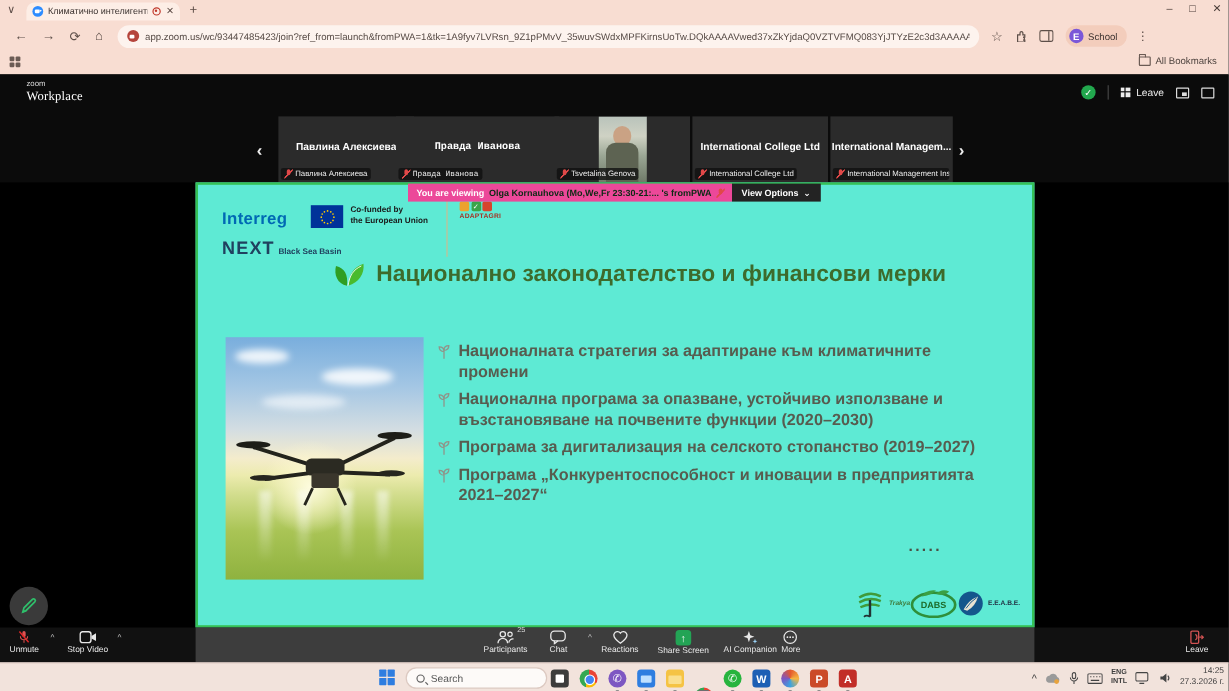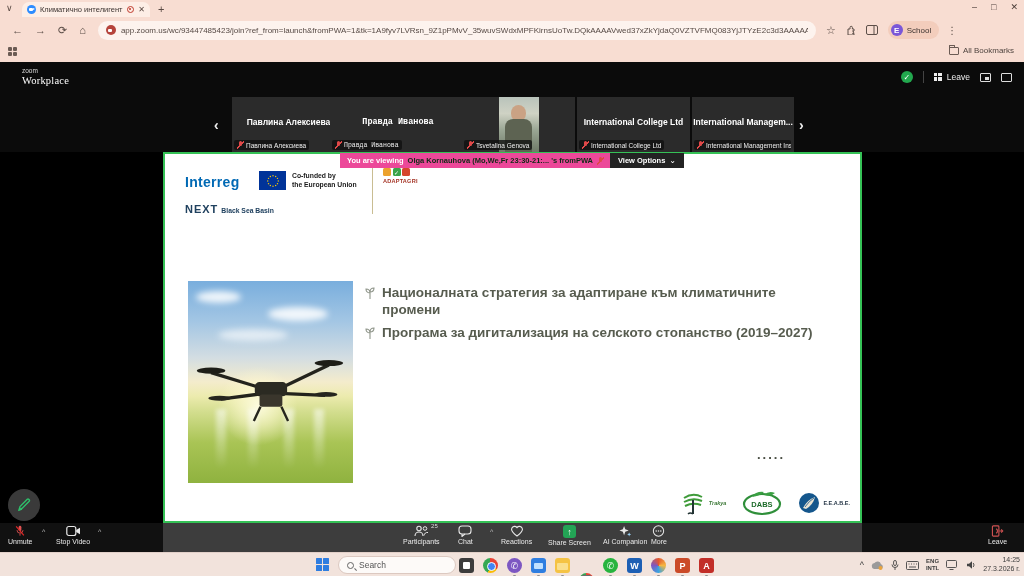--- a/index.html
+++ b/index.html
@@ -64,34 +64,34 @@
   .chip { position:absolute; left:2px; bottom:2px; background:rgba(15,15,15,.78); border-radius:2px; padding:1px 3px; display:flex; align-items:center; gap:3px; color:#eee; font-size:6.5px; white-space:nowrap; max-width:95%; overflow:hidden; }
   .mic-muted { width:6px; height:8px; position:relative; flex:0 0 auto; }
   .mic-muted::before { content:""; position:absolute; left:2px; top:0; width:2.5px; height:5px; background:#e04848; border-radius:1.5px; }
   .mic-muted::after { content:""; position:absolute; left:0; top:0; width:7px; height:8px; background:linear-gradient(135deg,transparent 44%,#e04848 46%,#e04848 56%,transparent 58%); }
   #video-photo { position:absolute; left:50%; top:0; transform:translateX(-50%); width:40px; height:55px; background:linear-gradient(180deg,#b9c3bb 0%,#cfd2c4 30%,#9aa694 60%,#6f7a68 100%); }
   #video-photo .head { position:absolute; left:12px; top:8px; width:15px; height:16px; border-radius:50% 50% 45% 45%; background:#caa284; }
   #video-photo .body { position:absolute; left:6px; top:22px; width:27px; height:33px; border-radius:8px 8px 0 0; background:#5d6352; }
 
   
   #stage { left:0; top:90px; width:1024px; height:371px; background:#000; }
-  #slide { position:absolute; left:163px; top:0px; width:699px; height:371px; background:#ffffff; border:2px solid #35c156; }
+  #slide { position:absolute; left:163px; top:0px; width:699px; height:371px; background:#5eead4; border:2px solid #35c156; }
   #banner { position:absolute; left:340px; top:1px; height:15px; display:flex; }
   #banner-green { background:#ec4899; display:flex; align-items:center; gap:4px; padding:0 7px; }
   #banner-green .b1 { color:#fff; font-size:7.5px; font-weight:bold; }
   #banner-green .b2 { color:#0c2b14; font-size:7.5px; font-weight:bold; white-space:nowrap; }
   #view-options { background:#232323; color:#fff; font-size:7.5px; font-weight:bold; display:flex; align-items:center; gap:4px; padding:0 8px; }
 
   
   #interreg-word { left:20px; top:20px; font-size:14px; font-weight:bold; color:#0069b4; letter-spacing:.3px; }
   #eu-flag { left:94px; top:17px; width:27px; height:19px; background:#003399; display:flex; align-items:center; justify-content:center; }
   #eu-flag svg { width:14px; height:14px; }
   #eu-text { left:127px; top:18px; font-size:6.8px; font-weight:bold; color:#1a1a1a; line-height:1.3; }
   #next-line { left:20px; top:45px; }
-  #next-word { font-size:11px; font-weight:bold; color:#20415f; letter-spacing:1px; }
+  #next-word { font-size:15px; font-weight:bold; color:#20415f; letter-spacing:1px; }
   #bsb-word { font-size:6.8px; font-weight:bold; color:#20415f; margin-left:3px; }
   #hdr-div { left:207px; top:10px; width:1px; height:50px; background:#c9bd92; }
   #adaptagri { left:218px; top:14px; width:40px; text-align:left; }
   #adaptagri .sq { display:flex; gap:1.5px; }
   #adaptagri .sq i { width:8px; height:8px; border-radius:1.5px; display:flex; align-items:center; justify-content:center; color:#fff; font-size:6px; font-style:normal; }
   #adaptagri .s1 { background:#eca22d; } #adaptagri .s2 { background:#3ba449; } #adaptagri .s3 { background:#d6452c; }
   #adaptagri .nm { font-size:5.6px; font-weight:bold; color:#a53426; margin-top:1.5px; letter-spacing:.2px; }
 
   #slide-title-row { left:60px; right:20px; top:64px; display:flex; align-items:center; justify-content:center; gap:9px; }
   #title-leaf { width:28px; height:22px; flex:0 0 auto; }
@@ -103,21 +103,21 @@
   #sun { position:absolute; left:18%; top:42%; width:80px; height:80px; background:radial-gradient(circle,rgba(255,253,225,.95) 0%,rgba(255,250,210,.55) 35%,rgba(255,250,210,0) 70%); }
   #drone { position:absolute; left:6px; top:58px; width:152px; height:88px; }
   .spray { position:absolute; top:128px; width:10px; height:60px; background:linear-gradient(180deg,rgba(255,255,255,.55),rgba(255,255,255,0)); filter:blur(2px); }
 
   #bullets { left:200px; top:130px; width:452px; list-style:none; }
   #bullets li { display:flex; gap:7px; margin-bottom:6px; }
   #bullets li svg { flex:0 0 auto; margin-top:3px; }
   #bullets li span { font-size:13.5px; line-height:17px; font-weight:600; color:#575c4f; }
   #dots { left:592px; top:293px; font-size:13px; font-weight:bold; color:#4a4f44; letter-spacing:2px; }
 
-  #partner-logos { left:478px; right:10px; top:336px; display:flex; align-items:center; gap:16px; justify-content:flex-end; }
+  #partner-logos { left:478px; right:10px; top:336px; display:flex; align-items:center; gap:0; justify-content:flex-end; }
   .plogo { display:flex; align-items:center; gap:3px; }
   .plogo .cap { font-size:5.5px; font-weight:bold; color:#234; line-height:1.2; }
 
   
   #zoom-toolbar { left:0; top:461px; width:1024px; height:29px; background:#111; }
   #tb-center { position:absolute; left:163px; top:0; width:699px; height:29px; background:#3d3d3d; }
   .tb-item { position:absolute; top:2px; display:flex; flex-direction:column; align-items:center; gap:1px; color:#e9e9e9; }
   .tb-item .lbl { font-size:7px; white-space:nowrap; }
   .tb-item svg { height:12px; }
   .caret { position:absolute; font-size:7px; color:#bbb; top:3px; }
@@ -305,20 +305,28 @@
         <div id="hdr-div" class="abs"></div>
         <div id="adaptagri" class="abs">
           <div class="sq">
               <i class="s1"></i>
               <i class="s2">✓</i>
               <i class="s3"></i>
             </div>
           <div class="nm">ADAPTAGRI</div>
         </div>
 
+        <div id="slide-title-row" class="abs">
+          <svg id="title-leaf" viewBox="0 0 30 24">
+            <path d="M13 22 C4 20 1 12 3 4 C11 6 14 12 13 22 Z" fill="#2f9e23"></path>
+            <path d="M14 22 C15 12 19 5 28 2 C29 11 24 19 14 22 Z" fill="#49bb2e"></path>
+            <path d="M14 22 C15 13 19 7 26 4" stroke="#fff" stroke-width="0.8" fill="none"></path>
+          </svg>
+          <span id="slide-title">Национално законодателство и финансови мерки</span>
+        </div>
 
         <div id="photo" class="abs">
           <span class="cloud" style="left:8px;top:10px;width:45px;height:12px;"></span>
           <span class="cloud" style="left:80px;top:26px;width:60px;height:14px;"></span>
           <span class="cloud" style="left:30px;top:48px;width:70px;height:12px;opacity:.7;"></span>
           <span id="sun"></span>
           <span class="spray" style="left:28px;"></span>
           <span class="spray" style="left:60px;"></span>
           <span class="spray" style="left:96px;"></span>
           <span class="spray" style="left:126px;"></span>
@@ -338,21 +346,33 @@
           <li>
             <svg width="10" height="13" viewBox="0 0 10 13">
                 <path d="M5 12 V5 M5 6 C2 6 1 4 1 2 C4 2 5 3.5 5 6 M5 5 C8 5 9 3 9 1 C6 1 5 2.5 5 5" stroke="#8f958a" stroke-width="1.1" fill="none"></path>
               </svg>
             <span>Националната стратегия за адаптиране към климатичните промени</span>
           </li>
           <li>
             <svg width="10" height="13" viewBox="0 0 10 13">
                 <path d="M5 12 V5 M5 6 C2 6 1 4 1 2 C4 2 5 3.5 5 6 M5 5 C8 5 9 3 9 1 C6 1 5 2.5 5 5" stroke="#8f958a" stroke-width="1.1" fill="none"></path>
               </svg>
+            <span>Национална програма за опазване, устойчиво използване и възстановяване на почвените функции (2020–2030)</span>
+          </li>
+          <li>
+            <svg width="10" height="13" viewBox="0 0 10 13">
+                <path d="M5 12 V5 M5 6 C2 6 1 4 1 2 C4 2 5 3.5 5 6 M5 5 C8 5 9 3 9 1 C6 1 5 2.5 5 5" stroke="#8f958a" stroke-width="1.1" fill="none"></path>
+              </svg>
             <span>Програма за дигитализация на селското стопанство (2019–2027)</span>
+          </li>
+          <li>
+            <svg width="10" height="13" viewBox="0 0 10 13">
+                <path d="M5 12 V5 M5 6 C2 6 1 4 1 2 C4 2 5 3.5 5 6 M5 5 C8 5 9 3 9 1 C6 1 5 2.5 5 5" stroke="#8f958a" stroke-width="1.1" fill="none"></path>
+              </svg>
+            <span>Програма „Конкурентоспособност и иновации в предприятията 2021–2027“</span>
           </li>
         </ul>
         <div id="dots" class="abs">.....</div>
 
         <div id="partner-logos" class="abs">
           <div class="plogo">
             <svg width="26" height="26" viewBox="0 0 26 26">
               <path d="M4 8 Q13 2 22 7 M4 12 Q13 7 22 11 M5 16 Q13 12 21 15" stroke="#3f9b3a" stroke-width="2" fill="none"></path>
               <path d="M13 10 L13 24" stroke="#233" stroke-width="2"></path>
               <path d="M13 24 Q10 22 8 24" stroke="#233" stroke-width="1.5" fill="none"></path>

